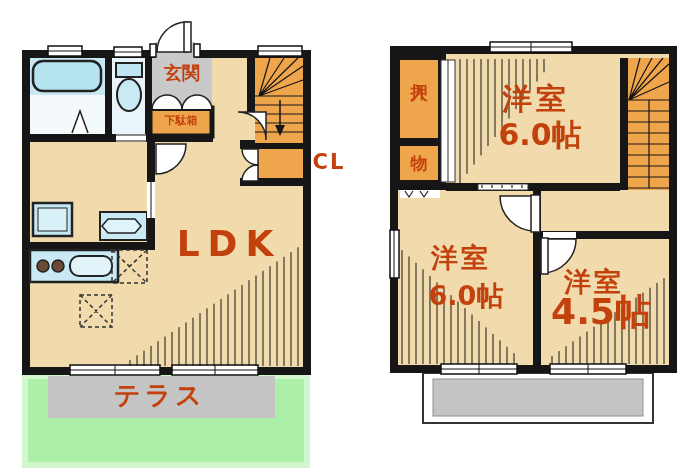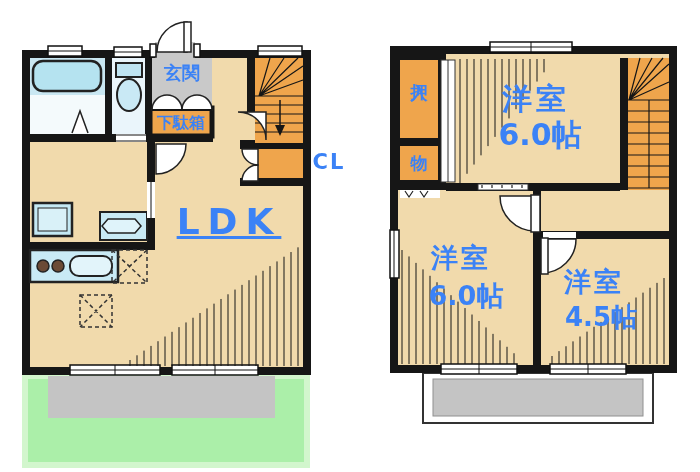--- a/index.html
+++ b/index.html
@@ -1,19 +1,19 @@
 <!DOCTYPE html>
 <html><head>
 <meta charset="utf-8">
 <style>
   html,body{margin:0;padding:0;background:#fff;}
   .plan{position:relative;width:700px;height:472px;background:#ffffff;overflow:hidden;
         font-family:"DejaVu Sans","Liberation Sans",sans-serif;}
   .plan svg{position:absolute;left:0;top:0;}
-  .lbl{position:absolute;font-weight:800;color:#3b82f6;white-space:nowrap;
+  .lbl{position:absolute;font-weight:800;color:#c2410c;white-space:nowrap;
        transform:translateX(-50%);line-height:1;}
   .lbl.vert{writing-mode:vertical-rl;text-orientation:upright;transform:translateX(-50%);}
   .wall{fill:#161616;}
   .beige{fill:#F1DAAC;}
   .orange{fill:#EFA54C;}
   .grayfloor{fill:#C9C9C9;}
   .white{fill:#ffffff;}
   .fixt2{fill:#DFF3FA;stroke:#222;stroke-width:1.5;}
   .door{fill:#ffffff;stroke:#222;stroke-width:1.5;}
   .win{fill:#ffffff;stroke:#111;stroke-width:1.5;}
@@ -287,25 +287,26 @@
         <line x1="629" x2="629" y1="364" y2="302.375"></line>
         <line x1="636" x2="636" y1="364" y2="297.5"></line>
         <line x1="643" x2="643" y1="364" y2="292.625"></line>
         <line x1="650" x2="650" y1="364" y2="287.75"></line>
         <line x1="657" x2="657" y1="364" y2="282.875"></line>
         <line x1="664" x2="664" y1="364" y2="278"></line>
       </g>
 </svg>
 
   <div class="lbl" style="left:182px;top:64px;font-size:18px;">玄関</div>
-  <div class="lbl" style="left:181px;top:115px;font-size:16px;">下駄箱</div>
+  <div class="lbl" style="left:181px;top:115px;font-size:11px;">下駄箱</div>
   <div class="lbl" style="left:281px;top:152px;font-size:21px;letter-spacing:2px;margin-left:48px;">CL</div>
-  <div class="lbl" style="left:229px;top:204px;font-size:36px;letter-spacing:8px;text-decoration:underline;">LDK</div>
+  <div class="lbl" style="left:229px;top:226px;font-size:36px;letter-spacing:8px;">LDK</div>
+  <div class="lbl" style="left:160px;top:382px;font-size:26px;letter-spacing:4px;">テラス</div>
 
   <div class="lbl vert" style="left:419px;top:70px;font-size:17px;">押入</div>
   <div class="lbl" style="left:419px;top:155px;font-size:17px;">物</div>
   <div class="lbl" style="left:536px;top:84px;font-size:30px;letter-spacing:4px;">洋室</div>
   <div class="lbl" style="left:540px;top:120px;font-size:30px;">6.0帖</div>
   <div class="lbl" style="left:461px;top:244px;font-size:27px;letter-spacing:3px;">洋室</div>
   <div class="lbl" style="left:466px;top:282px;font-size:27px;">6.0帖</div>
   <div class="lbl" style="left:594px;top:268px;font-size:27px;letter-spacing:3px;">洋室</div>
-  <div class="lbl" style="left:601px;top:304px;font-size:26px;">4.5帖</div>
+  <div class="lbl" style="left:601px;top:294px;font-size:36px;">4.5帖</div>
 </div>
 
 </body></html>

